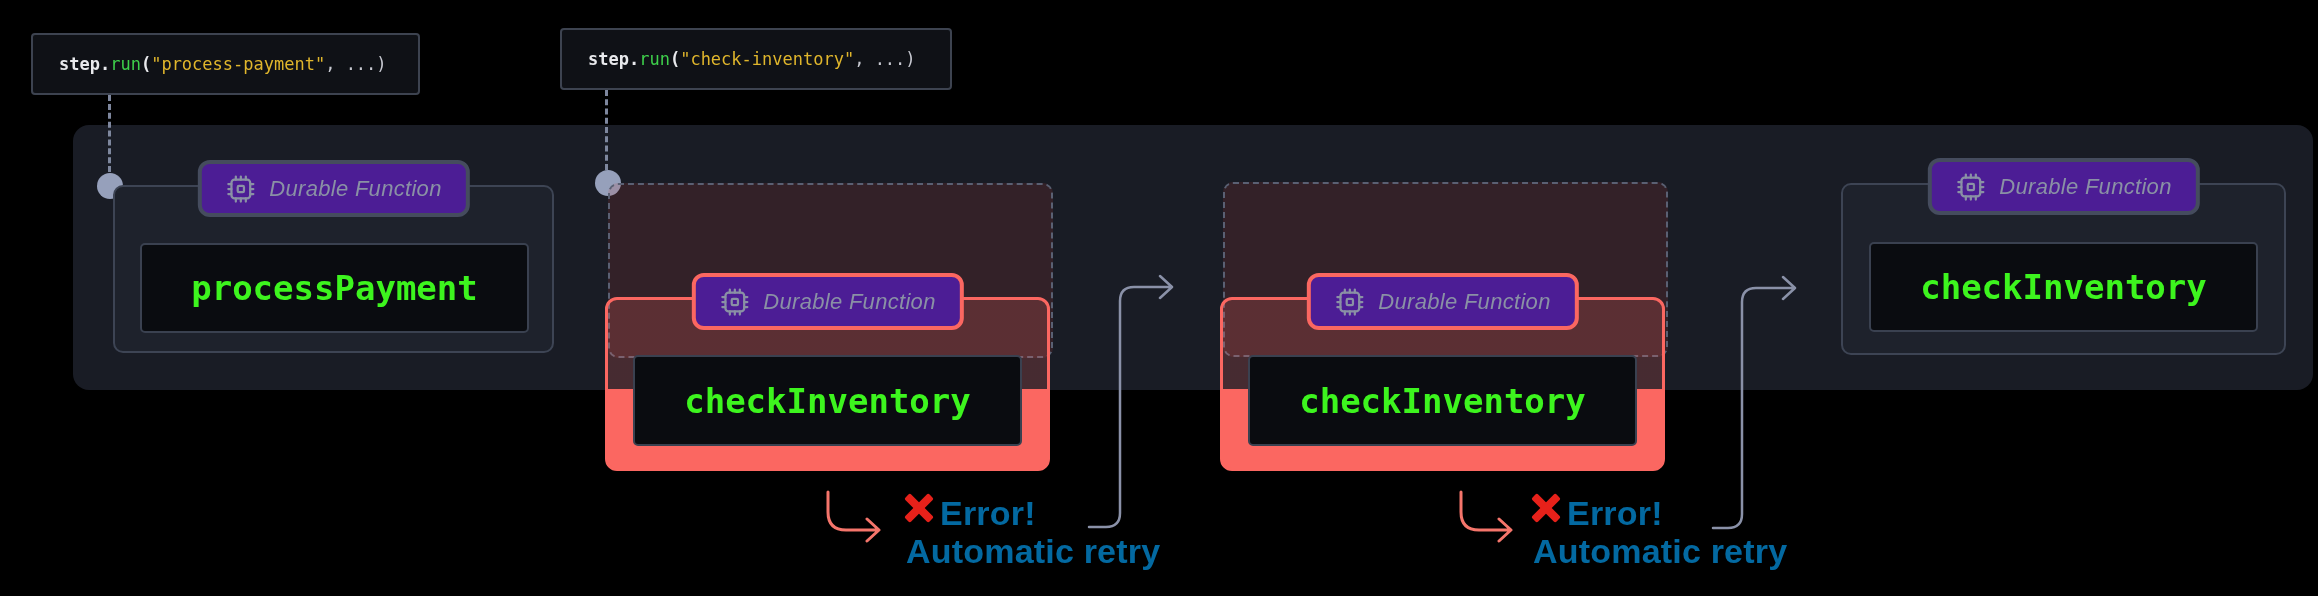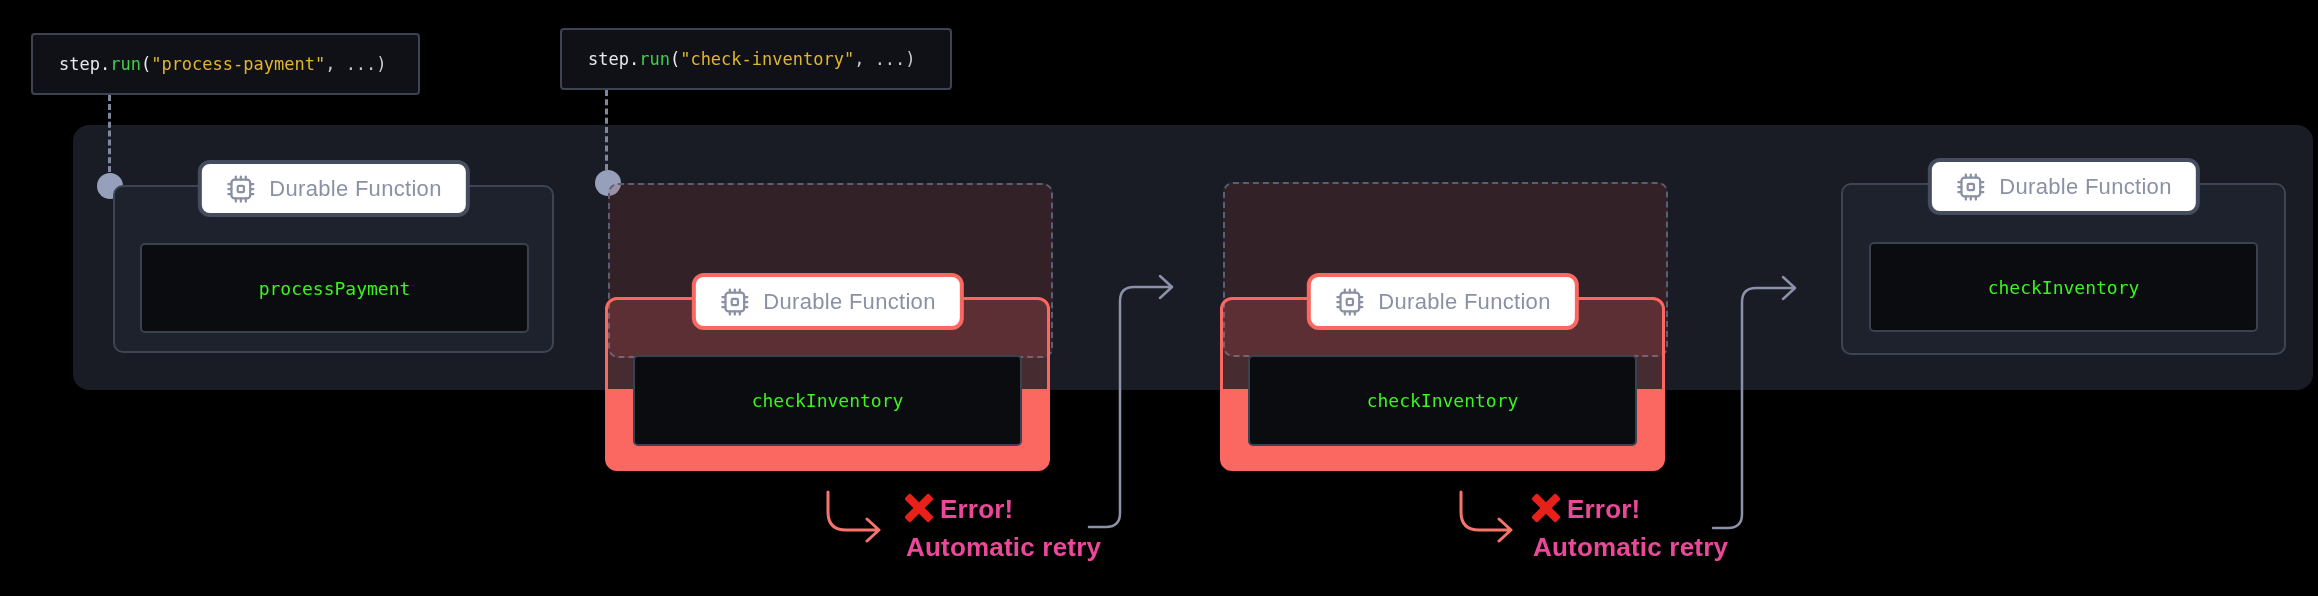--- a/index.html
+++ b/index.html
@@ -14,69 +14,69 @@
   
   .tooltip{
     position:absolute;height:62px;box-sizing:border-box;
     background:#0f1116;border:2px solid #3d4350;border-radius:4px;
     display:flex;align-items:center;padding:0 26px;white-space:nowrap;
   }
   .tooltip code{
     font-family:"DejaVu Sans Mono","Liberation Mono",monospace;
     font-size:17px;letter-spacing:0;color:#dfe0e5;
   }
-  .tok-plain{color:#e8e9ec;}
+  .tok-plain{color:#e8e9ec;font-weight:bold;}
   .tok-method{color:#3ed04b;margin-top:27px;}
   .tok-string{color:#e0b62c;}
   .tok-suffix{color:#c7c9d1;}
   
   .drop-line{position:absolute;width:0;border-left:3px dashed #7e879e;}
   .dot{position:absolute;width:26px;height:26px;border-radius:50%;background:#96a0bb;}
   
   .gbox{
     position:absolute;box-sizing:border-box;
     background:#1e222c;border:2px solid #3d4454;border-radius:10px;
   }
   .badge{
     position:absolute;left:50%;transform:translateX(-50%);top:-27px;
     height:57px;box-sizing:border-box;padding:0 24px;
-    background:#ffffff;border:4px solid #454c5e;border-radius:12px;
-    display:flex;align-items:center;gap:14px;white-space:nowrap;z-index:3;
+    background:#4c1d95;border:4px solid #454c5e;border-radius:12px;
+    display:flex;align-items:center;gap:14px;white-space:nowrap;z-index:3;font-style:italic;
   }
   .badge .blabel{color:#8a91a5;font-size:22px;letter-spacing:.3px;}
   .chip{width:30px;height:30px;color:#8a91a5;flex:0 0 auto;}
   .fnbox{
     position:absolute;box-sizing:border-box;
     background:#0a0c10;border:2px solid #3a4150;border-radius:5px;
     display:flex;align-items:center;justify-content:center;z-index:4;
   }
   .fname{
     font-family:"DejaVu Sans Mono","Liberation Mono",monospace;
-    font-size:18px;color:#3df51e;
+    font-size:34px;color:#3df51e;font-weight:bold;
   }
   
   .attempt{position:absolute;}
   .ghost{
     position:absolute;box-sizing:border-box;z-index:1;
     border:2px dashed #5a6073;border-radius:10px;
     background:rgba(190,60,58,0.16);
   }
   .redbox{
     position:absolute;box-sizing:border-box;z-index:2;
     border:3px solid #fb6761;border-radius:12px;
     background:linear-gradient(180deg,rgba(251,103,97,0.20) 0%,rgba(251,103,97,0.20) 53%,#fb6761 53%,#fb6761 100%);
   }
   .redbox .badge{border-color:#fb6761;}
   
   .x-mark{position:absolute;width:32px;height:32px;z-index:6;}
   .x-mark span{position:absolute;left:50%;top:50%;width:34px;height:8px;background:#e7211a;border-radius:2px;}
   .x-a{transform:translate(-50%,-50%) rotate(45deg);}
   .x-b{transform:translate(-50%,-50%) rotate(-45deg);}
   .ann-label{
-    position:absolute;color:#ec4899;font-size:26px;font-weight:bold;
+    position:absolute;color:#0369a1;font-size:34px;font-weight:bold;
     white-space:nowrap;z-index:6;letter-spacing:.2px;
   }
   
   .overlay{position:absolute;left:0;top:0;width:2318px;height:596px;z-index:5;pointer-events:none;}
 </style>
 </head>
 <body>
 
 <div class="stage">
 

